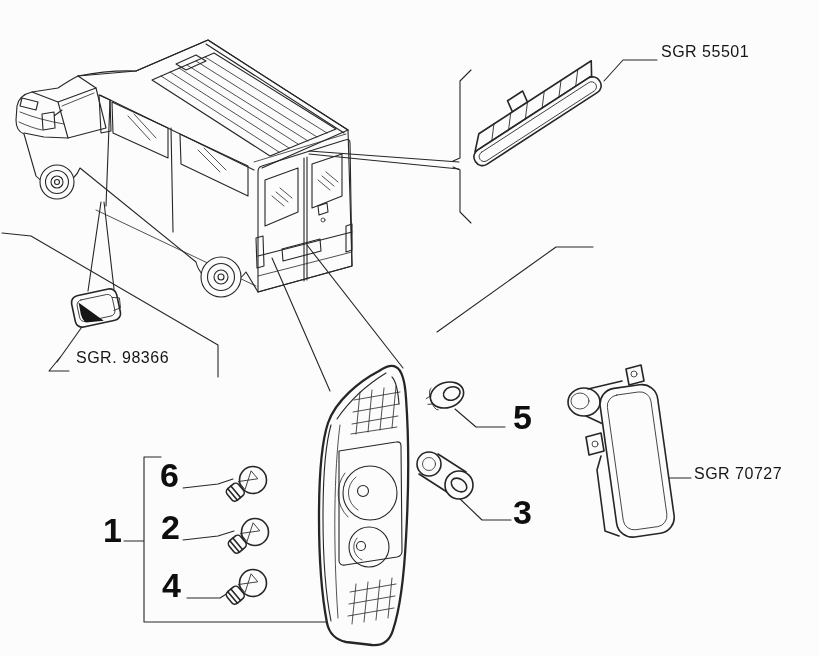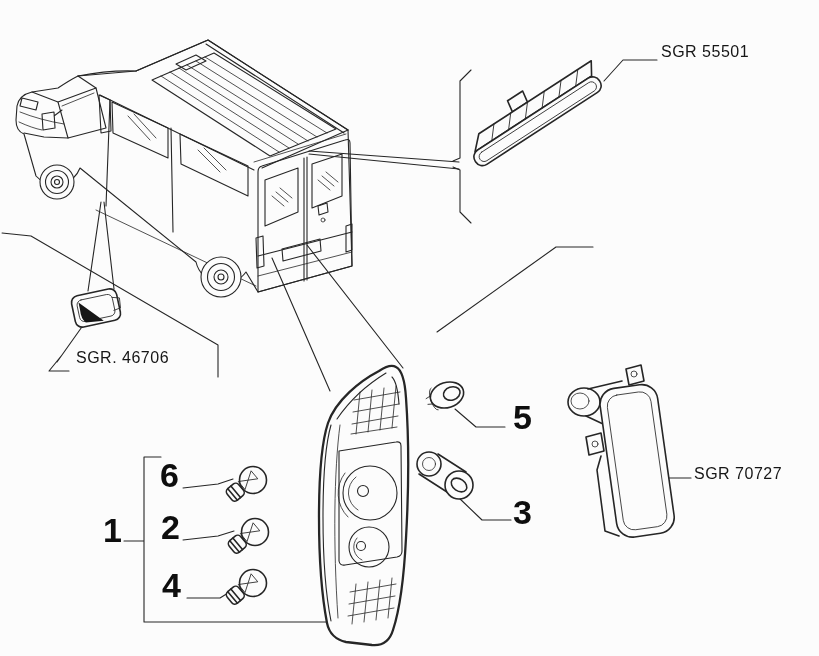--- a/index.html
+++ b/index.html
@@ -210,21 +210,21 @@
     <g transform="rotate(-8 636 460)">
       <rect class="wfill" x="608" y="386" width="58" height="150" rx="16"></rect>
       <rect class="thin" x="615" y="393" width="44" height="136" rx="11"></rect>
     </g>
     <circle class="thin" cx="634" cy="374" r="3"></circle>
     <circle class="thin" cx="595" cy="444" r="3"></circle>
   </g>
 </svg>
 
 <span class="plabel" style="left:661px;top:44px;">SGR 55501</span>
-<span class="plabel" style="left:76px;top:350px;">SGR. 46706</span>
+<span class="plabel" style="left:76px;top:350px;">SGR. 98366</span>
 <span class="plabel" style="left:694px;top:466px;">SGR 70727</span>
 
 <span class="callout" style="left:103px;top:513px;">1</span>
 <span class="callout" style="left:160px;top:458px;">6</span>
 <span class="callout" style="left:161px;top:510px;">2</span>
 <span class="callout" style="left:162px;top:568px;">4</span>
 <span class="callout" style="left:513px;top:400px;">5</span>
 <span class="callout" style="left:513px;top:495px;">3</span>
 
 </div>

